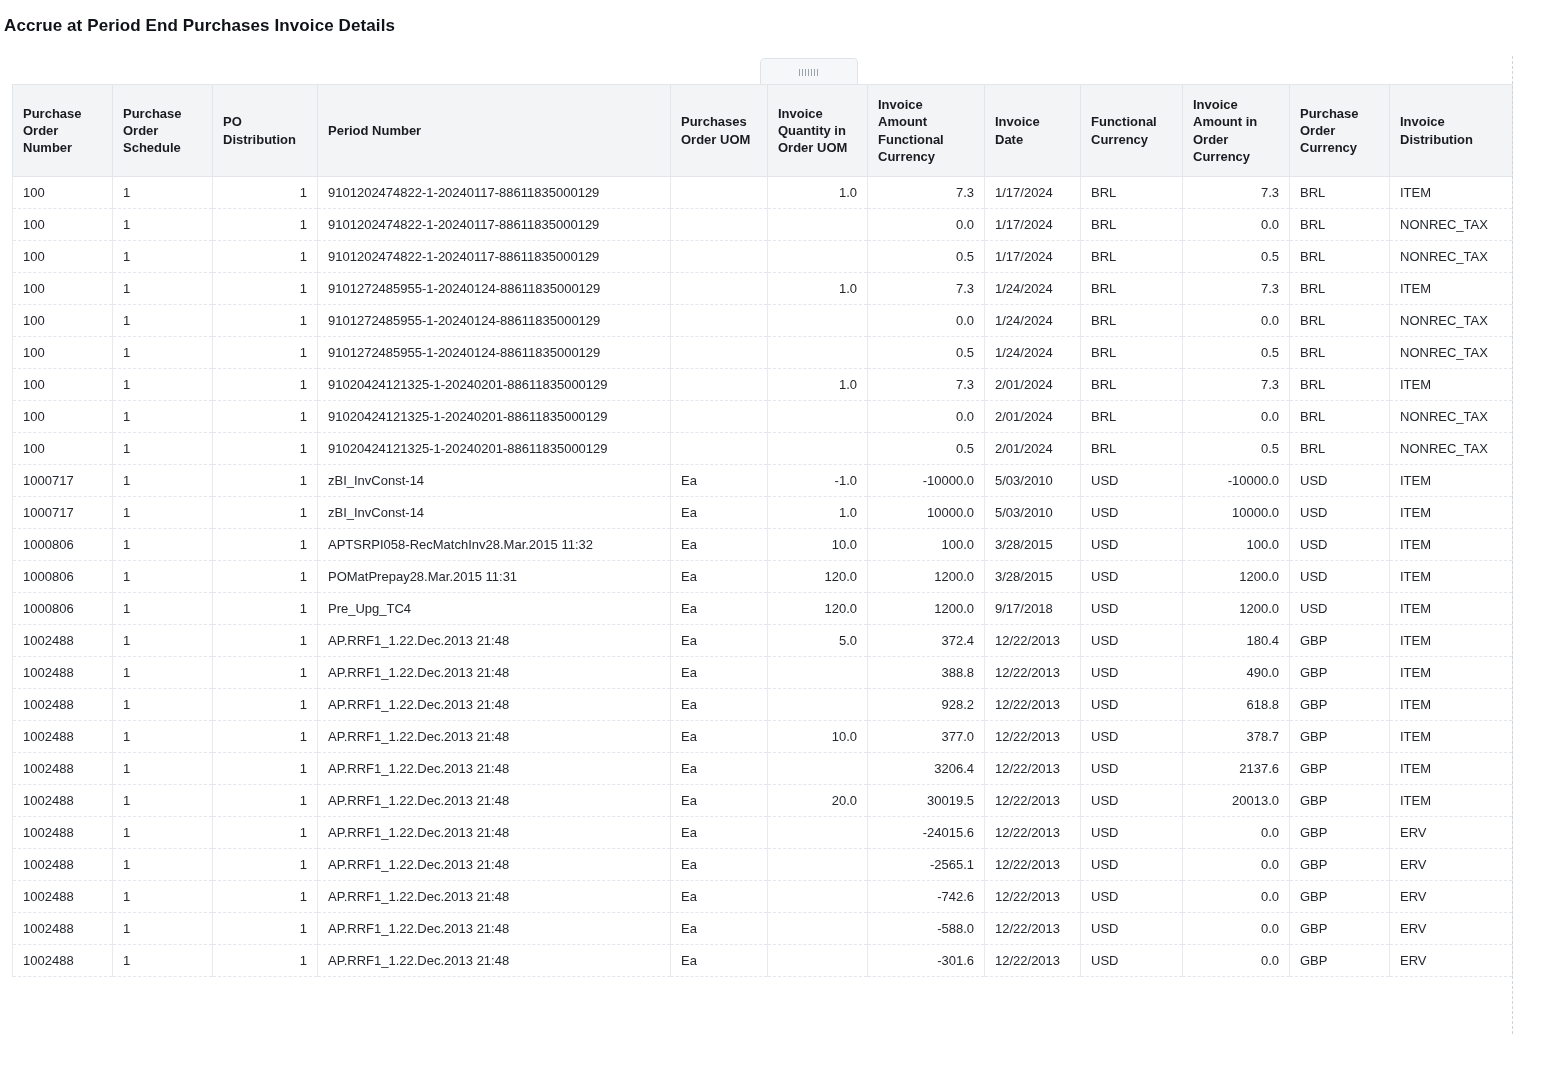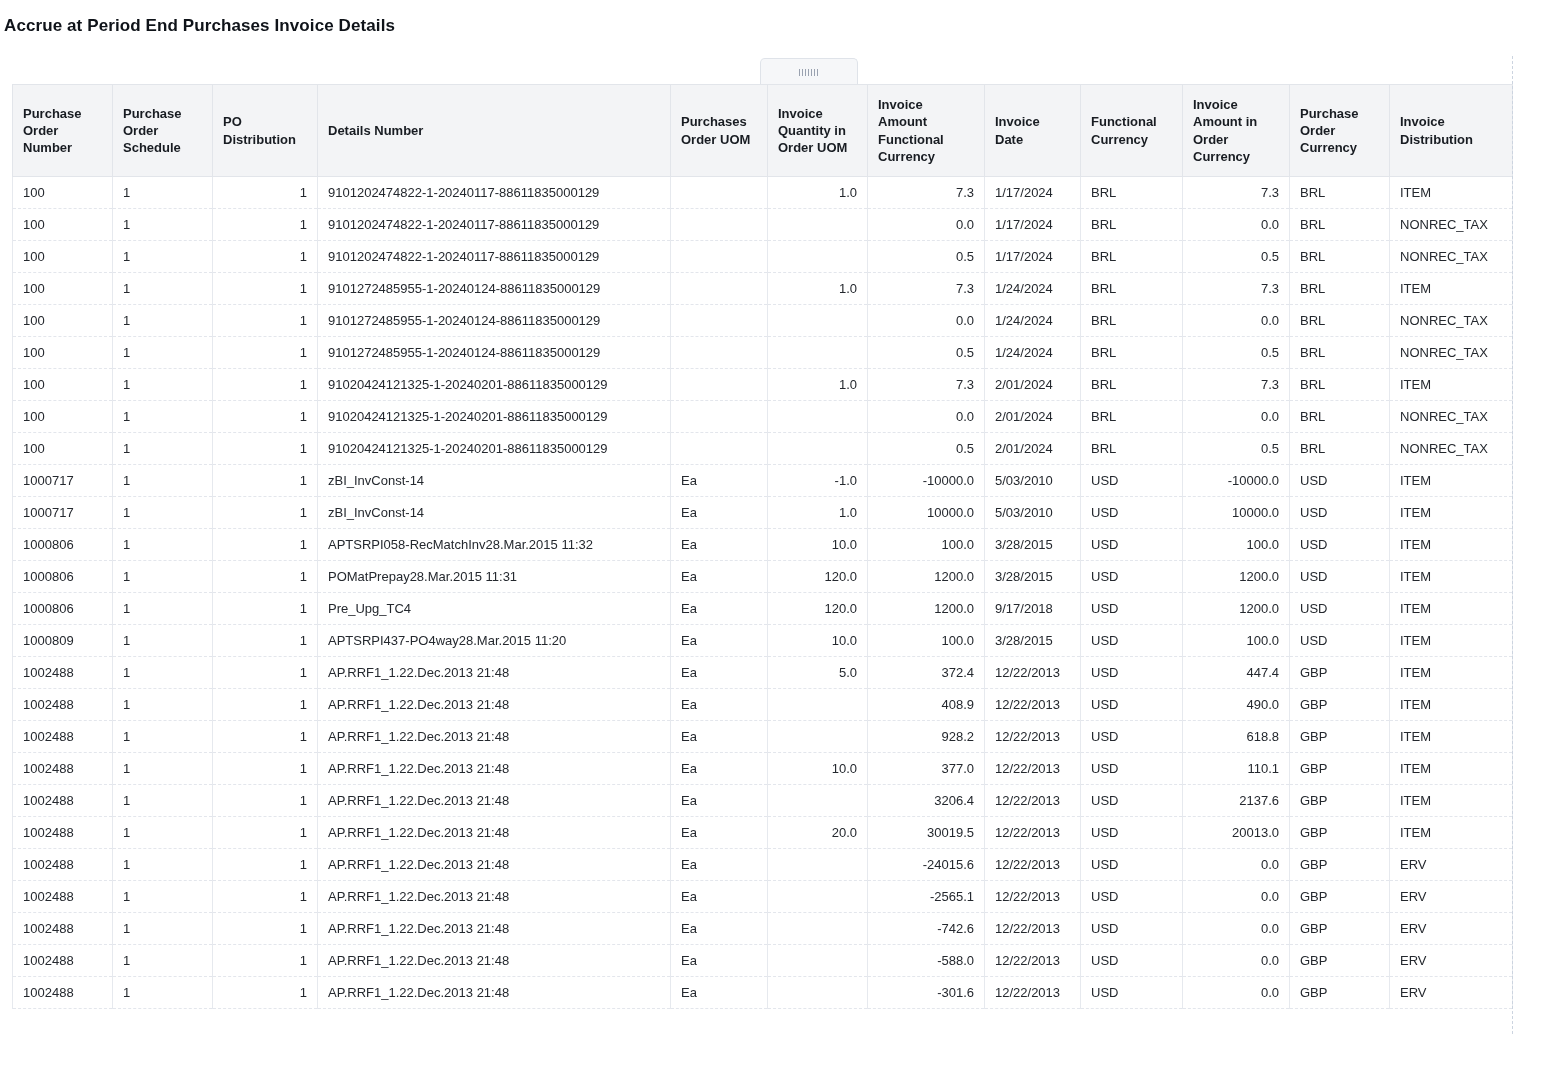--- a/index.html
+++ b/index.html
@@ -122,21 +122,21 @@
           <col style="width: 102px;">
           <col style="width: 107px;">
           <col style="width: 100px;">
           <col style="width: 123px;">
         </colgroup>
       <thead>
           <tr>
             <th>Purchase Order Number</th>
             <th>Purchase Order Schedule</th>
             <th>PO Distribution</th>
-            <th>Details Number</th>
+            <th>Period Number</th>
             <th>Purchases Order UOM</th>
             <th>Invoice Quantity in Order UOM</th>
             <th>Invoice Amount Functional Currency</th>
             <th>Invoice Date</th>
             <th>Functional Currency</th>
             <th>Invoice Amount in Order Currency</th>
             <th>Purchase Order Currency</th>
             <th>Invoice Distribution</th>
           </tr>
         </thead>
@@ -331,55 +331,41 @@
             <td>Ea</td>
             <td class="right">120.0</td>
             <td class="right">1200.0</td>
             <td>9/17/2018</td>
             <td>USD</td>
             <td class="right">1200.0</td>
             <td>USD</td>
             <td>ITEM</td>
           </tr>
           <tr>
-            <td>1000809</td>
-            <td>1</td>
-            <td class="right">1</td>
-            <td>APTSRPI437-PO4way28.Mar.2015 11:20</td>
-            <td>Ea</td>
-            <td class="right">10.0</td>
-            <td class="right">100.0</td>
-            <td>3/28/2015</td>
-            <td>USD</td>
-            <td class="right">100.0</td>
-            <td>USD</td>
-            <td>ITEM</td>
-          </tr>
-          <tr>
             <td>1002488</td>
             <td>1</td>
             <td class="right">1</td>
             <td>AP.RRF1_1.22.Dec.2013 21:48</td>
             <td>Ea</td>
             <td class="right">5.0</td>
             <td class="right">372.4</td>
             <td>12/22/2013</td>
             <td>USD</td>
-            <td class="right">447.4</td>
-            <td>GBP</td>
-            <td>ITEM</td>
-          </tr>
-          <tr>
-            <td>1002488</td>
-            <td>1</td>
-            <td class="right">1</td>
-            <td>AP.RRF1_1.22.Dec.2013 21:48</td>
-            <td>Ea</td>
-            <td class="right"></td>
-            <td class="right">408.9</td>
+            <td class="right">180.4</td>
+            <td>GBP</td>
+            <td>ITEM</td>
+          </tr>
+          <tr>
+            <td>1002488</td>
+            <td>1</td>
+            <td class="right">1</td>
+            <td>AP.RRF1_1.22.Dec.2013 21:48</td>
+            <td>Ea</td>
+            <td class="right"></td>
+            <td class="right">388.8</td>
             <td>12/22/2013</td>
             <td>USD</td>
             <td class="right">490.0</td>
             <td>GBP</td>
             <td>ITEM</td>
           </tr>
           <tr>
             <td>1002488</td>
             <td>1</td>
             <td class="right">1</td>
@@ -396,21 +382,21 @@
           <tr>
             <td>1002488</td>
             <td>1</td>
             <td class="right">1</td>
             <td>AP.RRF1_1.22.Dec.2013 21:48</td>
             <td>Ea</td>
             <td class="right">10.0</td>
             <td class="right">377.0</td>
             <td>12/22/2013</td>
             <td>USD</td>
-            <td class="right">110.1</td>
+            <td class="right">378.7</td>
             <td>GBP</td>
             <td>ITEM</td>
           </tr>
           <tr>
             <td>1002488</td>
             <td>1</td>
             <td class="right">1</td>
             <td>AP.RRF1_1.22.Dec.2013 21:48</td>
             <td>Ea</td>
             <td class="right"></td>

